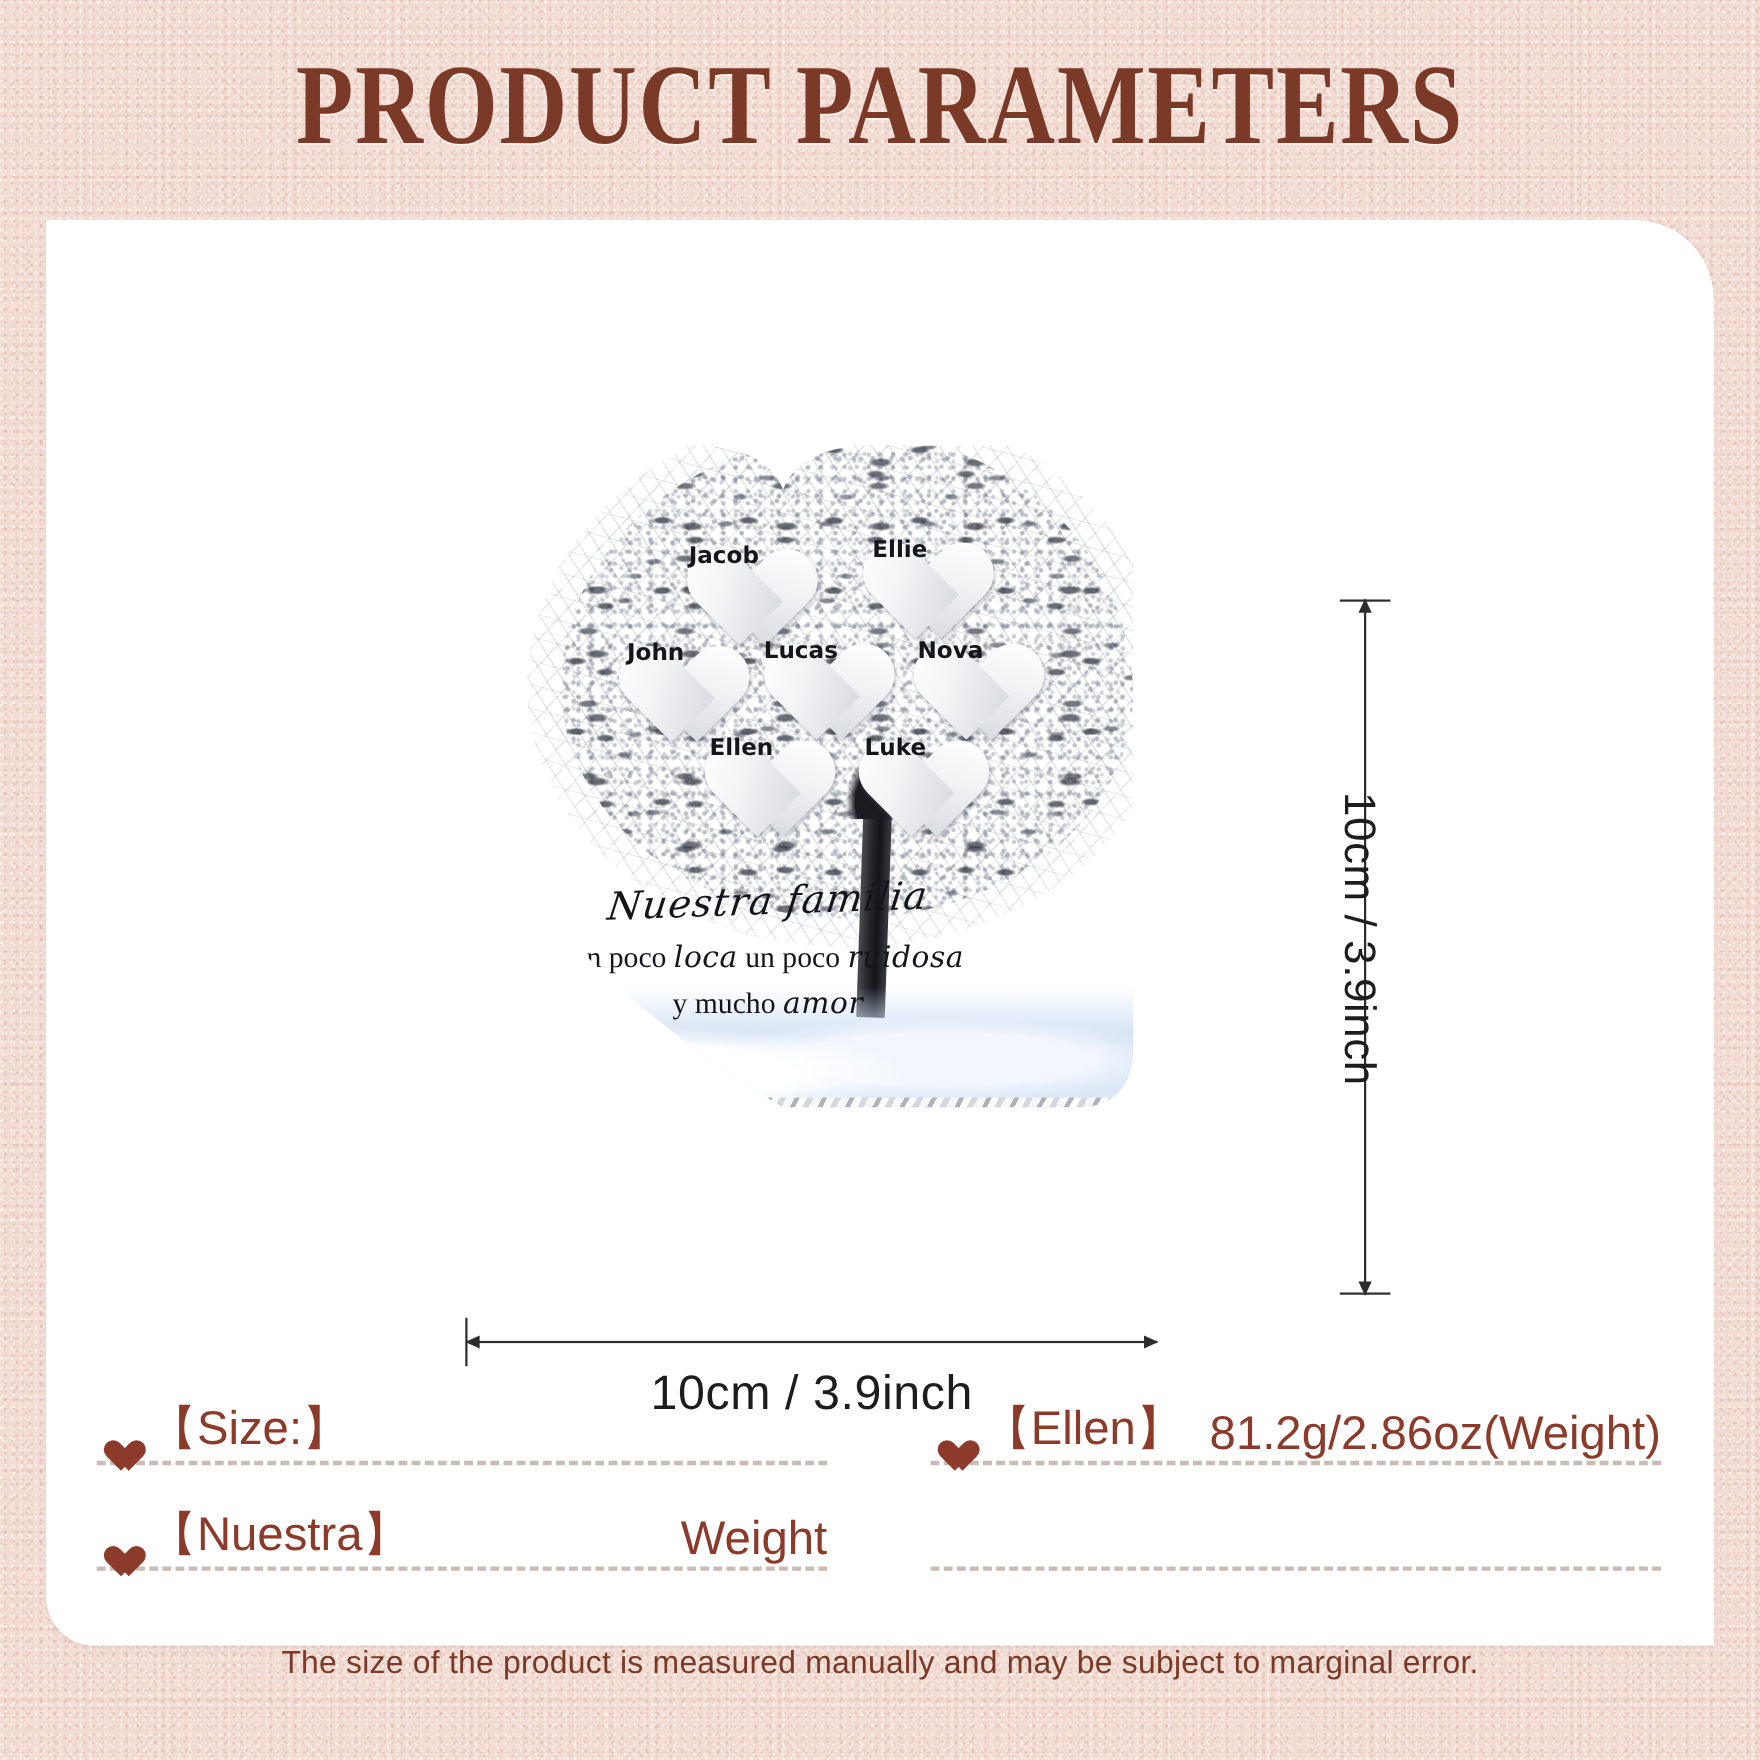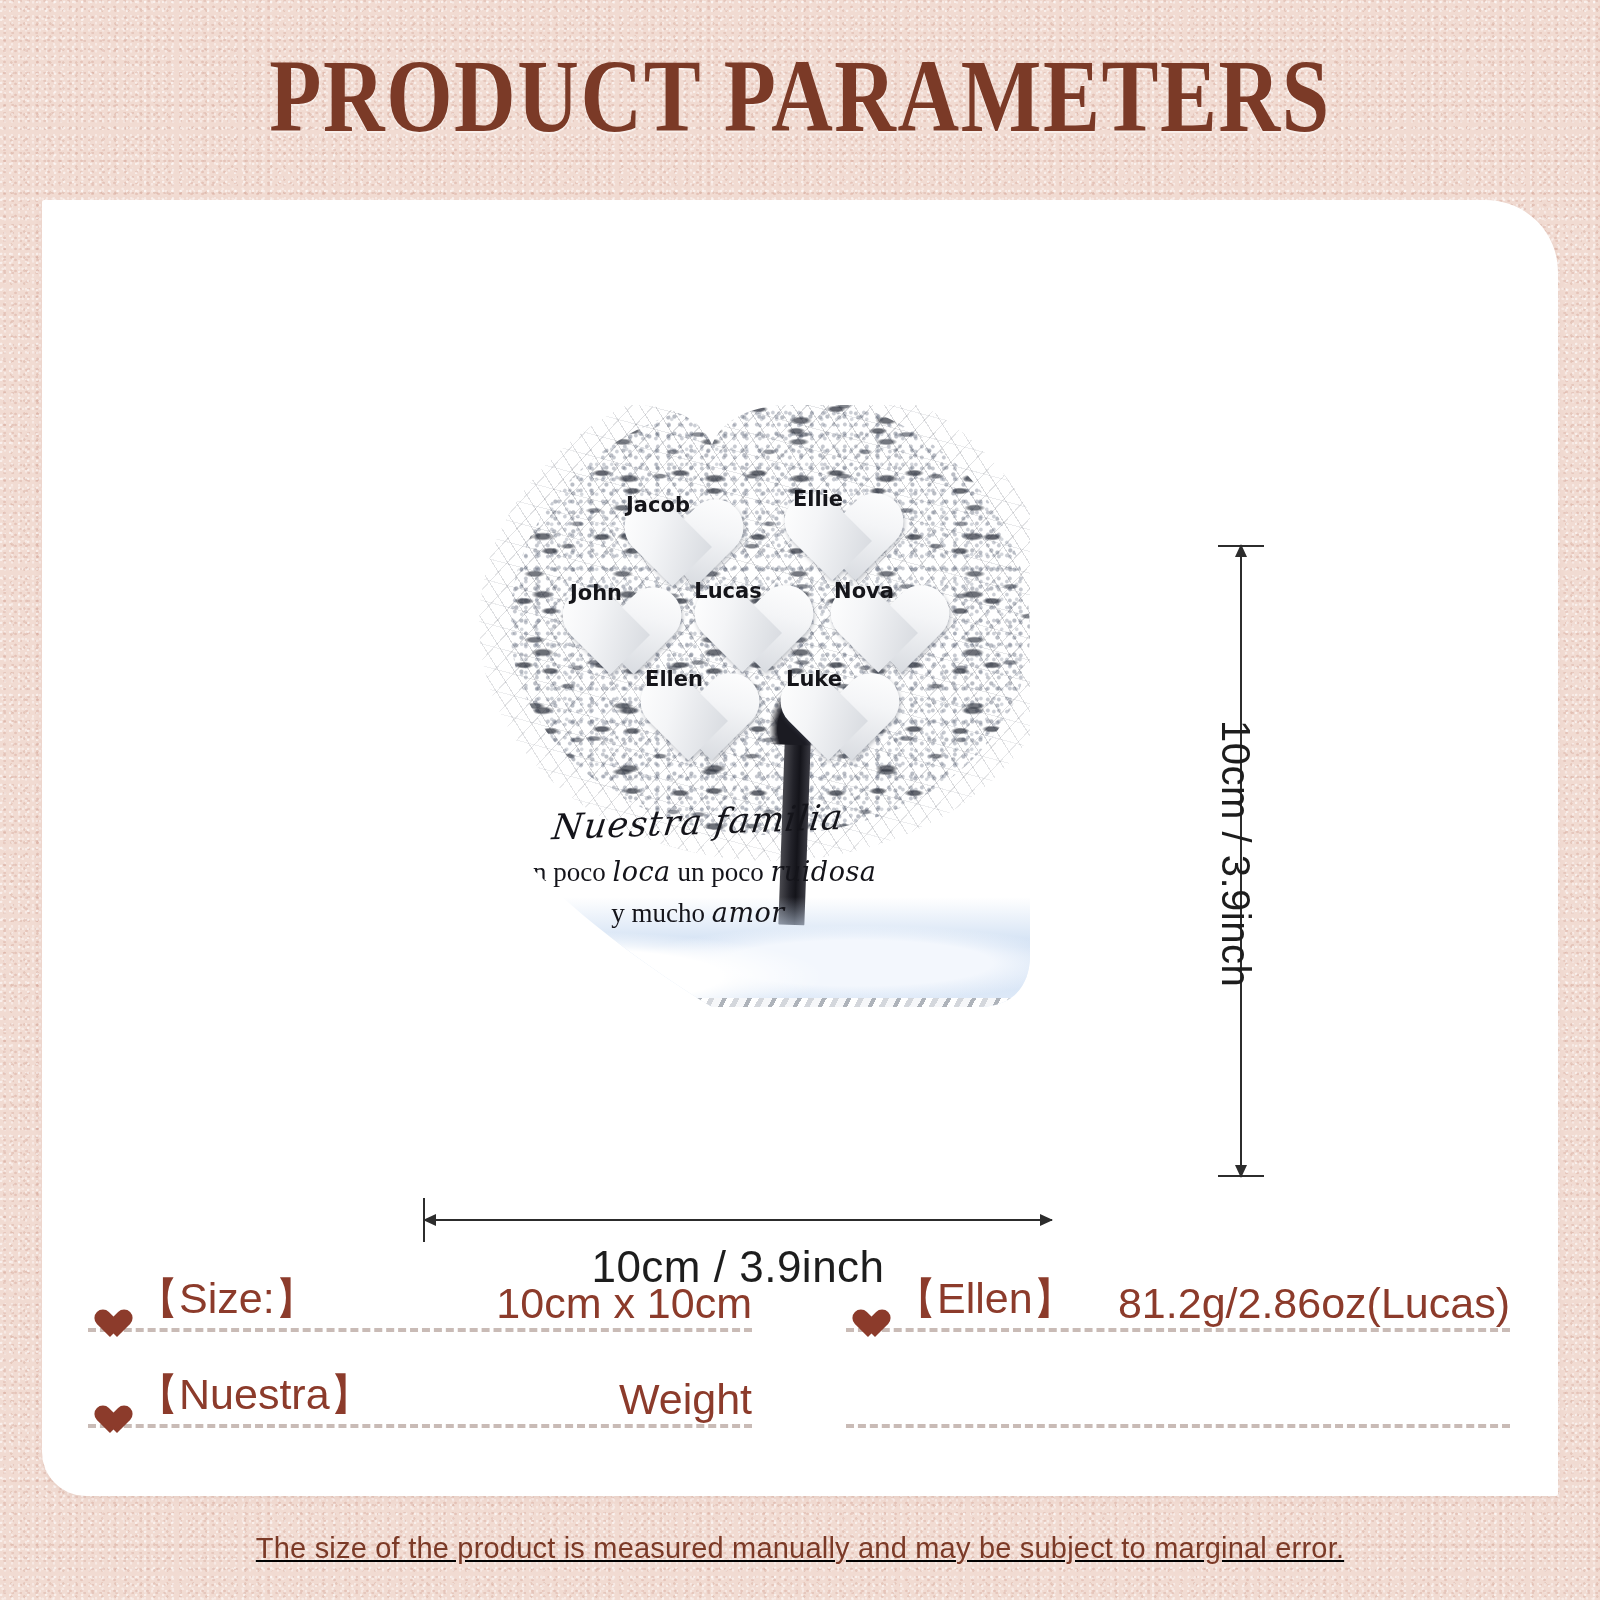--- a/index.html
+++ b/index.html
@@ -396,23 +396,21 @@
   }
 
   
   #footer-band {
     position: absolute;
     left: 0;
     bottom: 0;
     width: 1600px;
     height: 104px;
     display: flex;
-    align-items: center;
     justify-content: center;
-    text-decoration: underline;
   }
   #footer-note {
     font-size: 29px;
     color: #7b3a27;
     letter-spacing: .2px;
   }
 </style>
 </head>
 <body>
 
@@ -485,26 +483,25 @@
   <div id="dim-horizontal-label">10cm / 3.9inch</div>
 
 </div>
 
 <div id="spec-table">
 
   <div class="spec-row">
     <div class="spec-cell">
       <span class="spec-heart-icon"></span>
       <span class="spec-label">【Size:】</span>
-      <span class="spec-value">10cm x 10cm</span>
     </div>
     <div class="spec-cell">
       <span class="spec-heart-icon"></span>
       <span class="spec-label">【Ellen】</span>
-      <span class="spec-value">81.2g/2.86oz(Lucas)</span>
+      <span class="spec-value">81.2g/2.86oz(Weight)</span>
     </div>
   </div>
 
   <div class="spec-divider">
     <div>
         <span></span>
       </div>
     <div>
         <span></span>
       </div>

